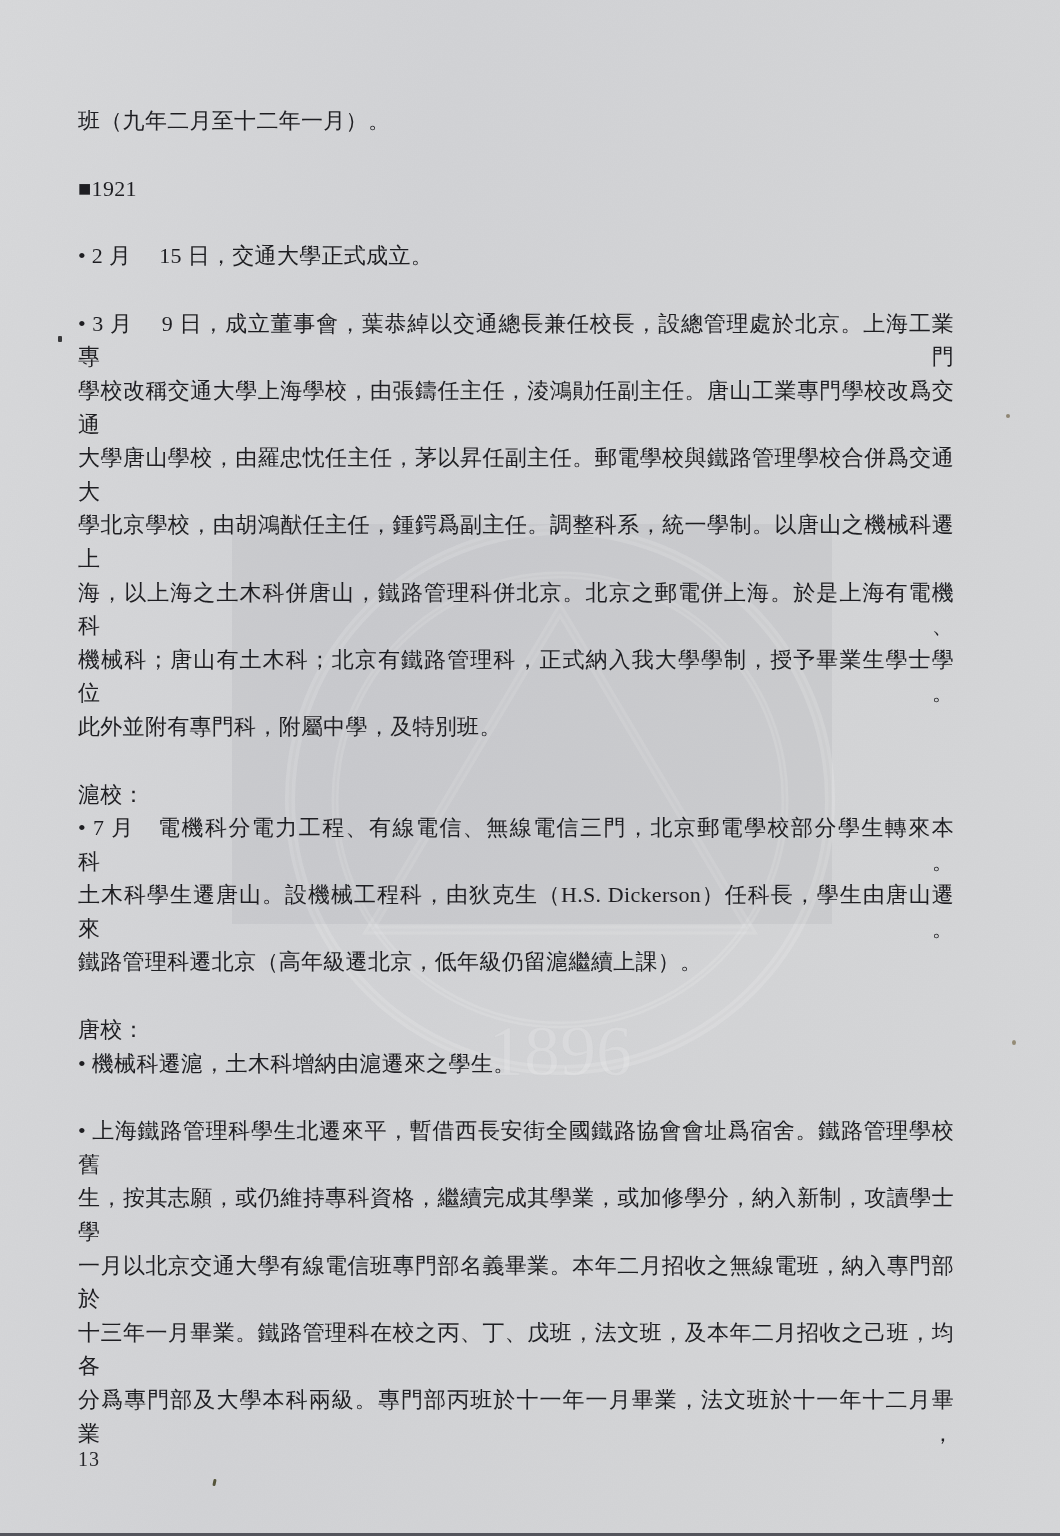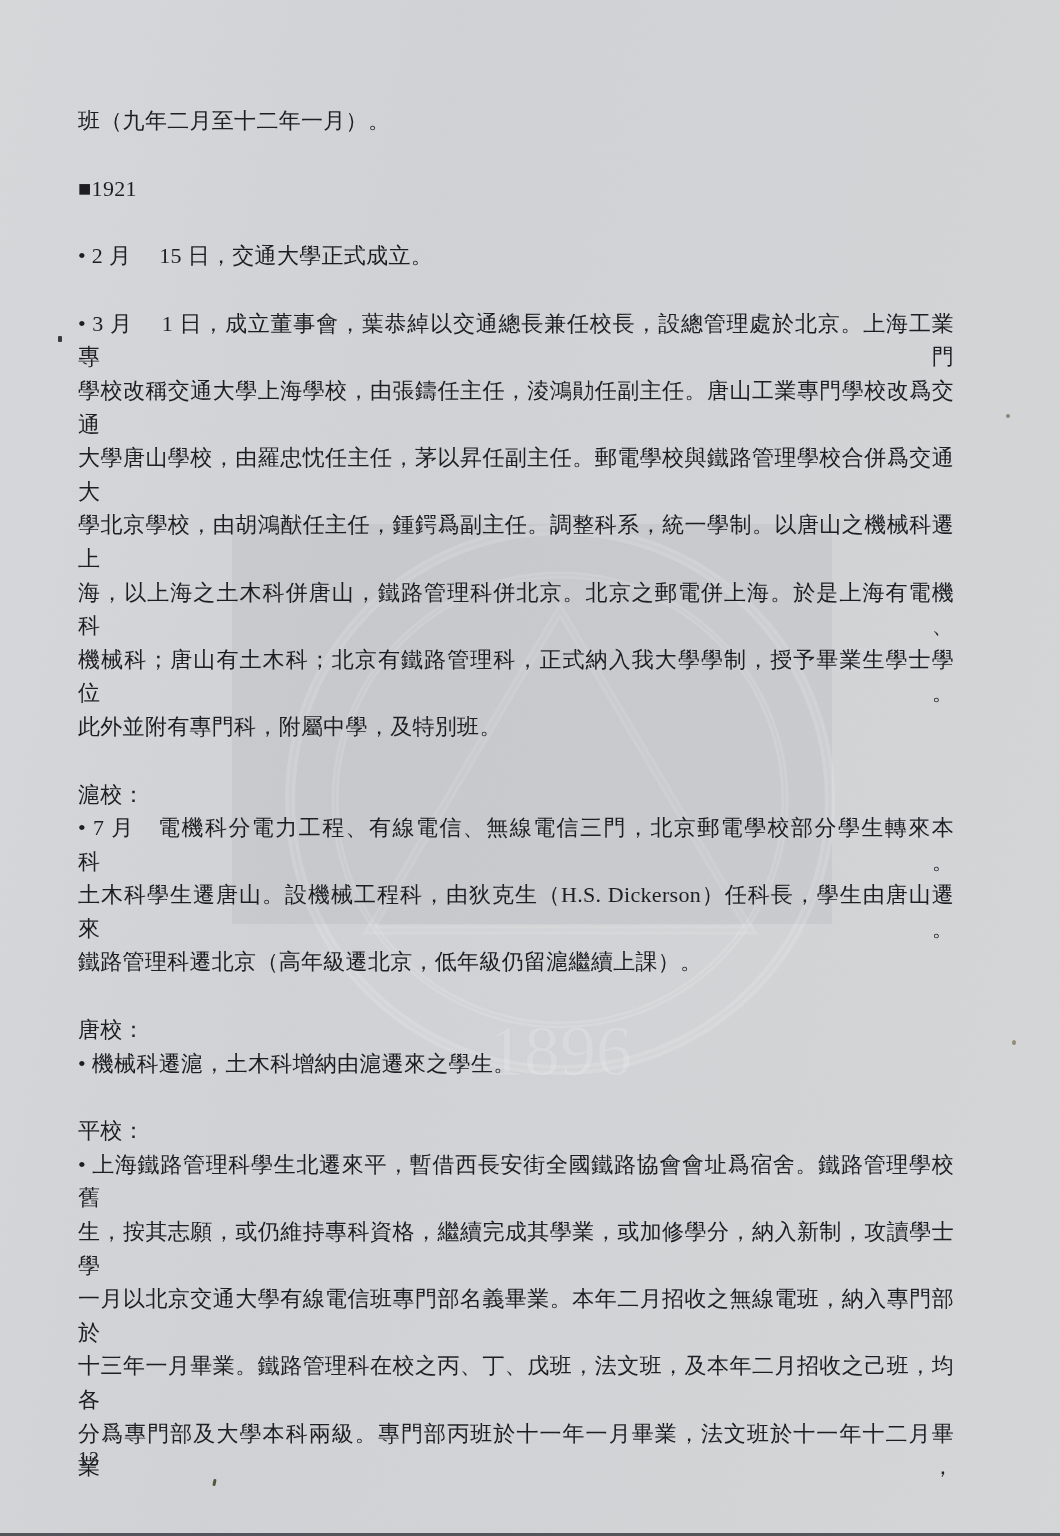--- a/index.html
+++ b/index.html
@@ -66,40 +66,39 @@
       <div class="block">
         <div class="line">班（九年二月至十二年一月）。</div>
       </div>
       <div class="block">
         <div class="line">■1921</div>
       </div>
       <div class="block">
         <div class="line">• 2 月　 15 日，交通大學正式成立。</div>
       </div>
       <div class="block">
-        <div class="line fill">• 3 月　 1 日，成立董事會，葉恭綽以交通總長兼任校長，設總管理處於北京。上海工業專門</div>
+        <div class="line fill">• 3 月　 9 日，成立董事會，葉恭綽以交通總長兼任校長，設總管理處於北京。上海工業專門</div>
         <div class="line fill">學校改稱交通大學上海學校，由張鑄任主任，淩鴻勛任副主任。唐山工業專門學校改爲交通</div>
         <div class="line fill">大學唐山學校，由羅忠忱任主任，茅以昇任副主任。郵電學校與鐵路管理學校合併爲交通大</div>
         <div class="line fill">學北京學校，由胡鴻猷任主任，鍾鍔爲副主任。調整科系，統一學制。以唐山之機械科遷上</div>
         <div class="line fill">海，以上海之土木科併唐山，鐵路管理科併北京。北京之郵電併上海。於是上海有電機科、</div>
         <div class="line fill">機械科；唐山有土木科；北京有鐵路管理科，正式納入我大學學制，授予畢業生學士學位。</div>
         <div class="line">此外並附有專門科，附屬中學，及特別班。</div>
       </div>
       <div class="block">
         <div class="line">滬校：</div>
         <div class="line fill">• 7 月　電機科分電力工程、有線電信、無線電信三門，北京郵電學校部分學生轉來本科。</div>
         <div class="line fill">土木科學生遷唐山。設機械工程科，由狄克生（H.S. Dickerson）任科長，學生由唐山遷來。</div>
         <div class="line">鐵路管理科遷北京（高年級遷北京，低年級仍留滬繼續上課）。</div>
       </div>
       <div class="block">
         <div class="line">唐校：</div>
         <div class="line">• 機械科遷滬，土木科增納由滬遷來之學生。</div>
       </div>
       <div class="block">
-        <div class="line">平校：</div>
         <div class="line fill">• 上海鐵路管理科學生北遷來平，暫借西長安街全國鐵路協會會址爲宿舍。鐵路管理學校舊</div>
         <div class="line fill">生，按其志願，或仍維持專科資格，繼續完成其學業，或加修學分，納入新制，攻讀學士學</div>
         <div class="line fill">一月以北京交通大學有線電信班專門部名義畢業。本年二月招收之無線電班，納入專門部於</div>
         <div class="line fill">十三年一月畢業。鐵路管理科在校之丙、丁、戊班，法文班，及本年二月招收之己班，均各</div>
         <div class="line fill">分爲專門部及大學本科兩級。專門部丙班於十一年一月畢業，法文班於十一年十二月畢業，</div>
       </div>
     </div>
 
   <div class="page-number">13</div>
 

